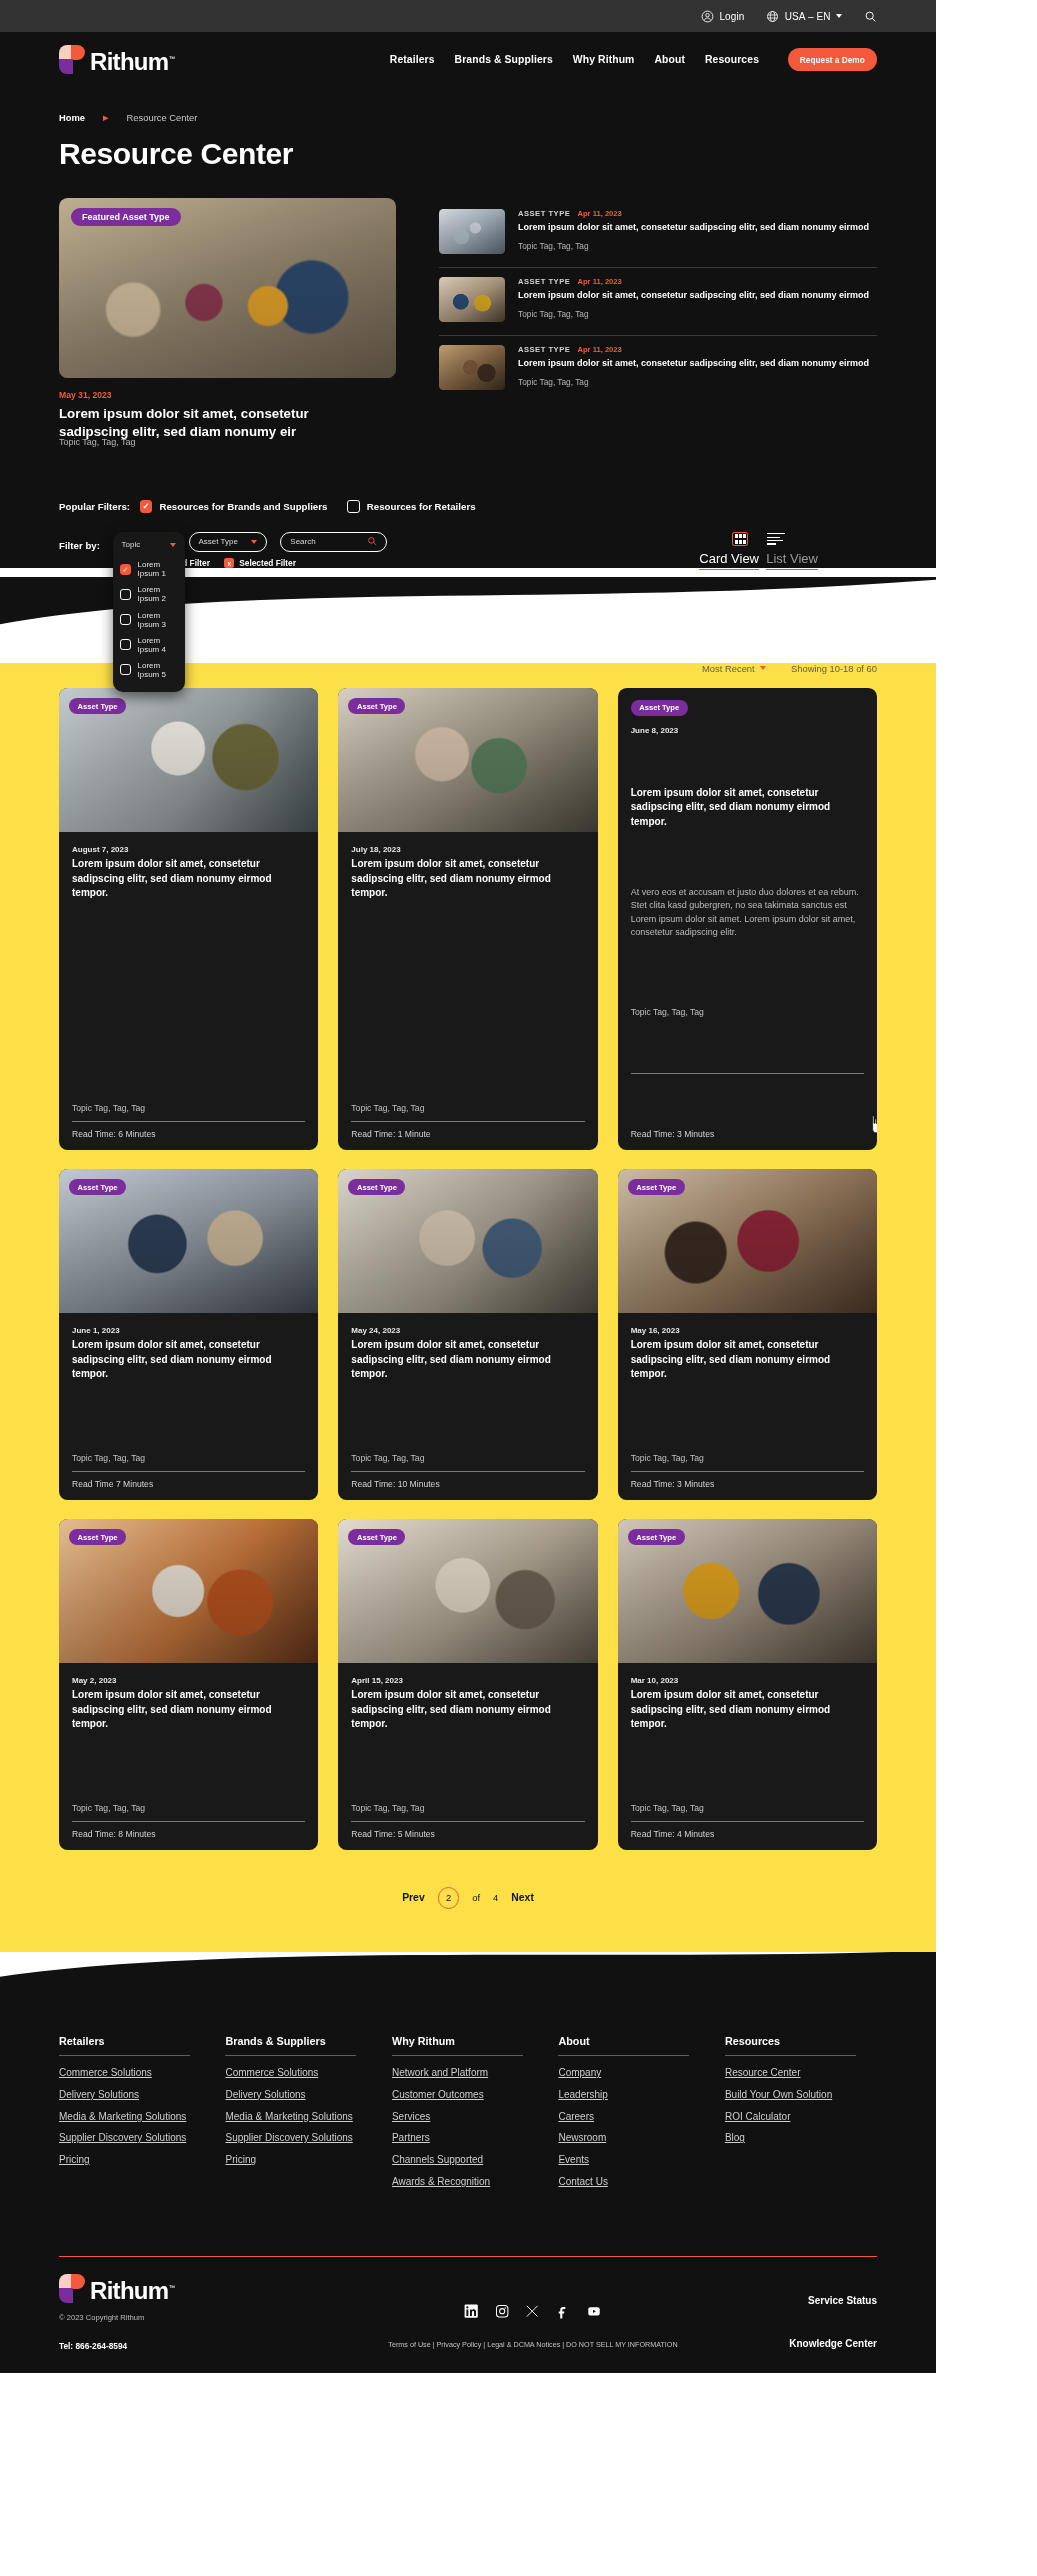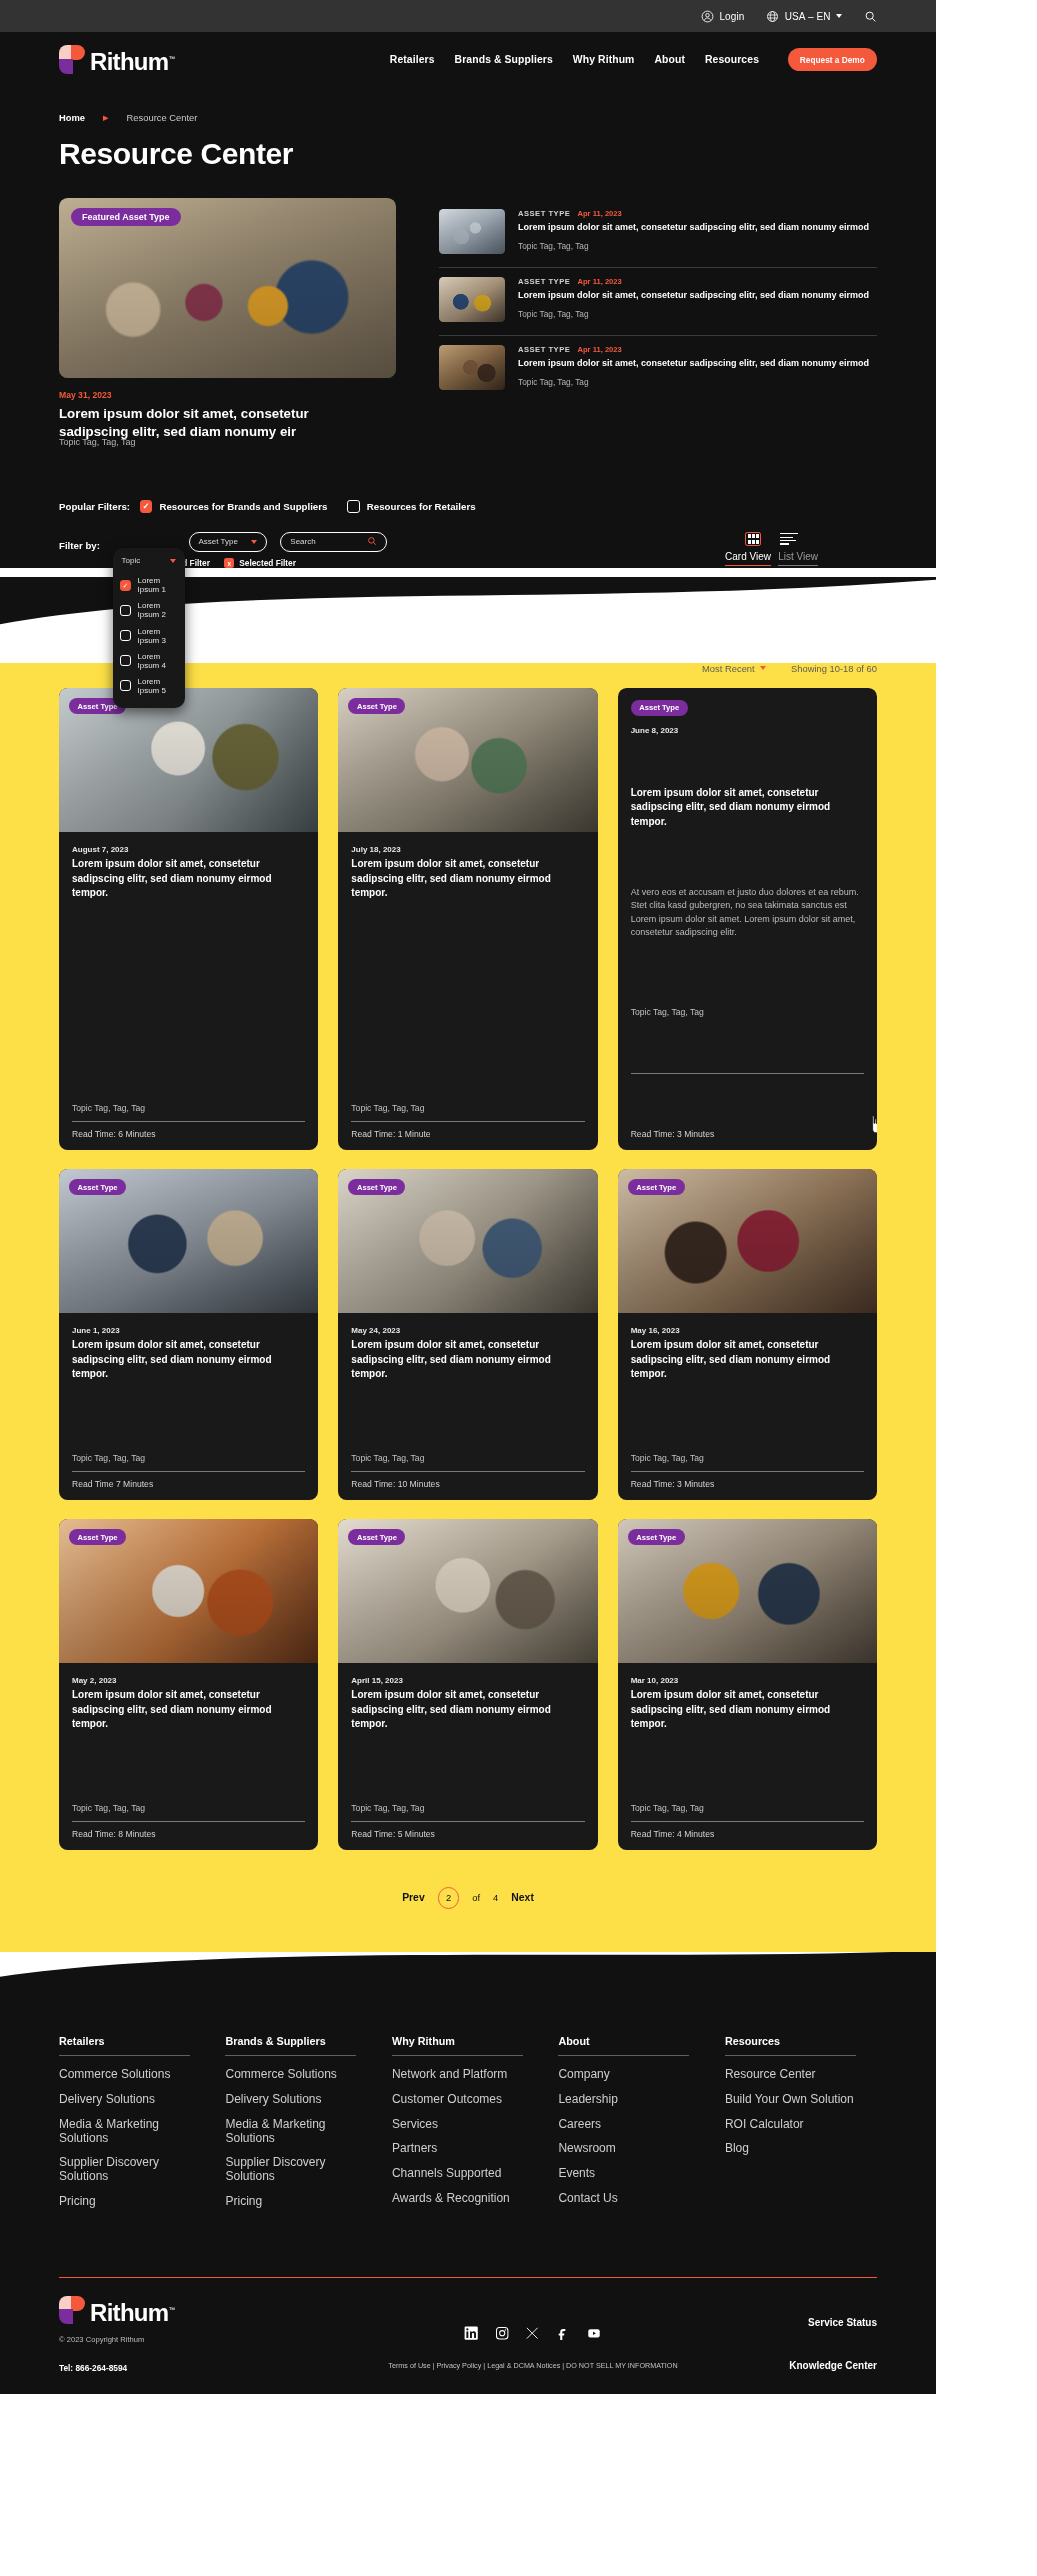--- a/index.html
+++ b/index.html
@@ -123,21 +123,21 @@
     padding: 0 9.4px; font-size: 8px; color: #d8d8d8; background: transparent;
   }
   .search-pill input {
     background: transparent; border: none; outline: none; color: #d8d8d8;
     font-size: 8px; font-family: "Liberation Sans", sans-serif; width: 72px;
   }
   .search-pill input::placeholder { color: #d8d8d8; }
 
   
   .dropdown-panel {
-    position: absolute; left: 54px; top: 16px; width: 72px;
+    position: absolute; left: 54px; top: 0; width: 72px;
     background: #181818; border-radius: 10px; padding: 5.8px 0 10px; z-index: 40;
     box-shadow: 0 4.3px 13px rgba(0,0,0,.55);
   }
   .dd-head { display: flex; align-items: center; justify-content: space-between;
      padding: 2.9px 8.6px 7.2px; font-size: 8px; color: #d8d8d8; }
   .dd-opt { display: flex; align-items: center; gap: 6.5px; padding: 3.6px 7.2px; font-size: 8px; color: #e2e2e2; }
   .dd-chk { width: 10.8px; height: 10.8px; border-radius: 2.9px; border: 0.9px solid #ffffff;
      display: flex; align-items: center; justify-content: center; flex: none; }
   .dd-chk.on { background: #f4593c; border-color: #f4593c; }
   .dd-chk .tick { font-size: 7.2px; color: #fff; line-height: 1; }
@@ -151,21 +151,21 @@
   .viewtoggle { position: absolute; right: 59px; top: 0; display: flex; flex-direction: column; align-items: center; }
   .vt-icons { display: flex; gap: 19px; align-items: center; }
   .vt-grid { width: 16px; height: 14.4px; border: 1.4px solid #f4593c; border-radius: 2.2px;
      display: grid; grid-template-columns: repeat(3,1fr); grid-template-rows: repeat(2,1fr); gap: 1.4px; padding: 1.4px; }
   .vt-grid i { background: #ffffff; display: block; }
   .vt-list { width: 17.3px; height: 11.5px; display: flex; flex-direction: column; gap: 2.2px; justify-content: center; }
   .vt-list i { height: 1.4px; background: #ffffff; display: block; }
   .vt-list i:nth-child(1){ width: 17.3px; } .vt-list i:nth-child(2){ width: 13px; }
   .vt-list i:nth-child(3){ width: 16px; } .vt-list i:nth-child(4){ width: 8.6px; }
   .vt-labels { display: flex; gap: 7.2px; margin-top: 5px; }
-  .vt-lab { font-size: 10px; padding-bottom: 2.9px; }
+  .vt-lab { font-size: 13px; padding-bottom: 2.9px; }
   .vt-lab.active { color: #ffffff; border-bottom: 1.4px solid #f4593c; }
   .vt-lab.idle { color: #9a9a9a; border-bottom: 1.4px solid #7c7c7c; }
   .reset-filter { position: absolute; right: 59px; top: 52px; font-size: 9px; font-weight: bold; }
 
   
   .curve-down { position: relative; height: 86px; background: #111111; margin-top: 8.6px; }
   .curve-down svg { position: absolute; bottom: -0.7px; left: 0; width: 100%; display: block; }
 
   
   .grid-section { background: #fde047; padding: 0 59px 0; }
@@ -206,21 +206,21 @@
 
   
   .curve-up { position: relative; height: 48px; background: #ffffff; }
   .curve-up svg { position: absolute; bottom: 0; left: 0; width: 100%; display: block; }
 
   
   .footer { background: #111111; padding: 35px 59px 0; }
   .footer-cols { display: grid; grid-template-columns: repeat(5, 1fr); gap: 14.4px; padding-bottom: 29px; }
   .fc-head { font-size: 10.8px; font-weight: bold; padding-bottom: 8px; }
   .fc-rule { height: 0.7px; background: #5f5f5f; width: 86%; margin-bottom: 11.5px; }
-  .fc-link { display: block; font-size: 12px; color: #cfcfcf; margin-bottom: 10.8px; }
+  .fc-link { display: block; font-size: 10px; color: #cfcfcf; margin-bottom: 10.8px; text-decoration: underline; }
   .footer-divider { height: 1.4px; background: #f4593c; margin-top: 29px; }
 
   .footer-bottom { display: flex; justify-content: space-between; padding: 17.3px 0 21.6px; }
   .fb-left { width: 310px; }
   .fb-logo { display: flex; align-items: flex-end; gap: 5px; }
   .fb-copy { font-size: 7.6px; color: #bdbdbd; margin-top: 10px; }
   .fb-tel { font-size: 8.3px; font-weight: bold; color: #ffffff; margin-top: 19px; }
   .fb-mid { flex: 1; display: flex; flex-direction: column; align-items: center; padding-top: 30px; }
   .social-row { display: flex; gap: 16px; align-items: center; }
   .legal-row { font-size: 7.2px; color: #c2c2c2; margin-top: 19px; }

